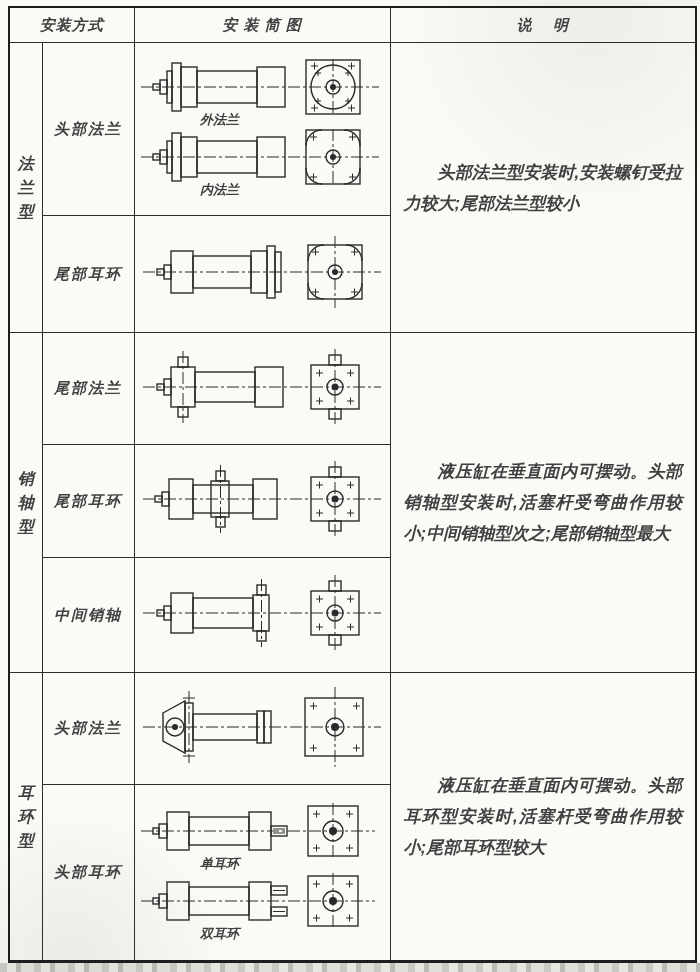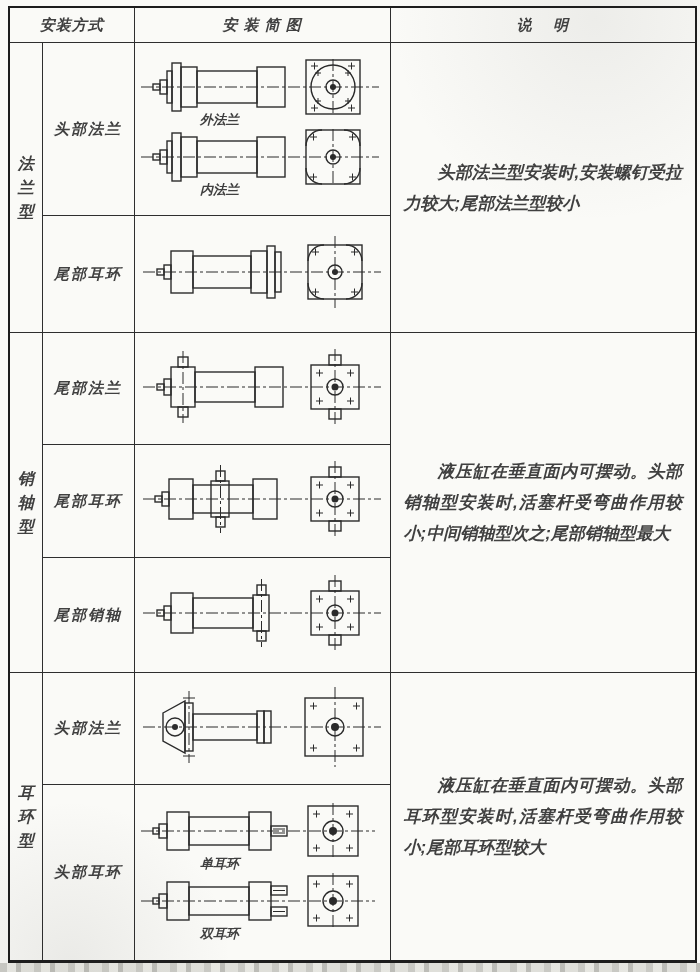--- a/index.html
+++ b/index.html
@@ -206,21 +206,21 @@
                 <rect class="ln" x="192" y="66" width="12" height="10"></rect>
           <circle class="ln" cx="198" cy="44" r="8"></circle>
                 <circle class="fd" cx="198" cy="44" r="3.5"></circle>
           <line class="cl" x1="198" y1="6" x2="198" y2="82"></line>
           <path class="pm" d="M179 30h7M182.5 26.5v7 M210 30h7M213.5 26.5v7 M179 58h7M182.5 54.5v7 M210 58h7M213.5 54.5v7"></path>
         </g>
       </svg>
     </td>
   </tr>
   <tr style="height:115px">
-    <td class="rowlab">尾部销轴</td>
+    <td class="rowlab">中间销轴</td>
     <td class="diag">
       <svg width="250" height="88" viewBox="0 0 250 88">
         <line class="cl" x1="6" y1="44" x2="244" y2="44"></line>
         <g class="ln">
           <rect x="20" y="41" width="7" height="6"></rect>
                 <rect x="27" y="37" width="7" height="14"></rect>
           <rect x="34" y="24" width="22" height="40"></rect>
                 <rect x="56" y="29" width="60" height="30"></rect>
           <rect x="116" y="26" width="16" height="36"></rect>
           <rect x="120" y="16" width="9" height="10"></rect>

